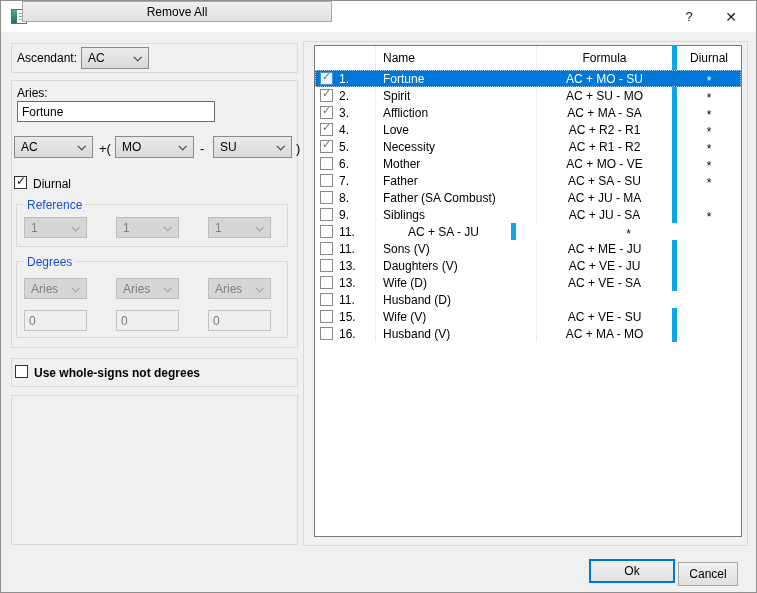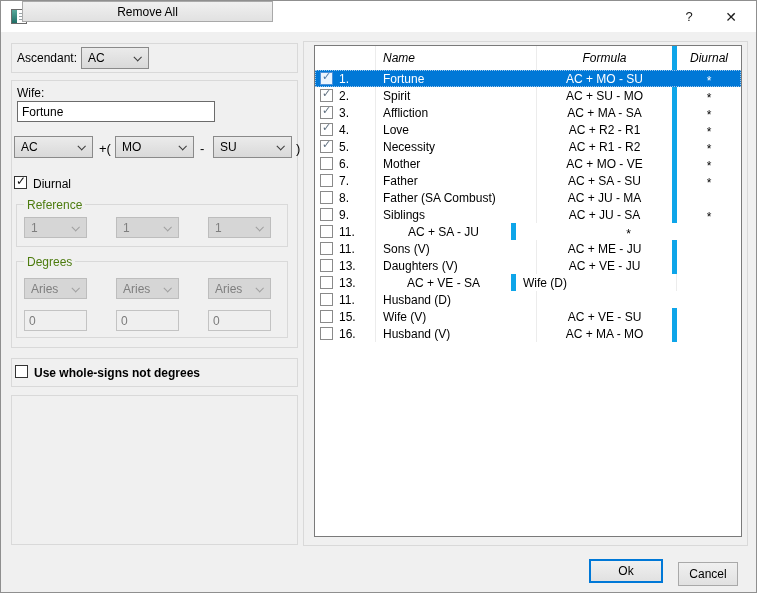--- a/index.html
+++ b/index.html
@@ -18,21 +18,21 @@
   .app-icon .l1,.app-icon .l2,.app-icon .l3 { position:absolute; left:7px; right:1px; height:1px; background:#9aa4a8; }
   .app-icon .l1{top:3px} .app-icon .l2{top:6px} .app-icon .l3{top:9px}
   .title-text { position:absolute; left:33px; top:8px; font-size:12px; }
   .tb-btn { position:absolute; top:0; width:34px; height:31px; display:flex;
             align-items:center; justify-content:center; font-size:13px; color:#1a1a1a; cursor:default; }
   .tb-help { right:50px; }
   .tb-close { right:8px; font-size:14px; }
 
   
   .gbox { position:absolute; border:1px solid #d9d9d9; }
-  .gbox-label { position:absolute; background:#f0f0f0; padding:0 3px; color:#4d7c0f; }
+  .gbox-label { position:absolute; background:#f0f0f0; padding:0 3px; color:#1d4ed8; }
 
   
   .combo { position:absolute; height:22px; border:1px solid #8a8a8a;
            background:linear-gradient(#ebebeb,#d9d9d9); display:flex; align-items:center;
            padding-left:6px; cursor:default; }
   .combo .chev { position:absolute; right:8px; top:7px; width:6px; height:6px;
                  border-right:1px solid #3c3c3c; border-bottom:1px solid #3c3c3c;
                  transform:rotate(45deg) translateY(-1px); }
   .combo.disabled { background:#d6d6d6; border-color:#bdbdbd; color:#7f7f7f; }
   .combo.disabled .chev { border-color:#a0a0a0; }
@@ -40,54 +40,54 @@
   .textbox { position:absolute; border:1px solid #6b6b6b; background:#fff;
              font-family:"Liberation Sans", sans-serif; font-size:12px; padding:0 4px; }
   .textbox.disabled { background:#efefef; border-color:#c3c3c3; color:#7b7b7b; }
 
   
   .cb { display:inline-block; width:13px; height:13px; background:#fff; border:1px solid #333;
         position:relative; vertical-align:middle; }
   .cb .mark { position:absolute; left:1px; top:-3px; font-size:12px; color:#111; }
 
   
-  .action-btn { position:absolute; left:21px; width:251px; height:21px;
+  .action-btn { position:absolute; left:21px; width:310px; height:21px;
                 background:linear-gradient(#f0f0f0,#e1e1e1); border:1px solid #a9a9a9;
                 font-family:"Liberation Sans", sans-serif; font-size:12px; cursor:default; }
 
   
   .list-outer { position:absolute; left:302px; top:40px; width:445px; height:505px;
                 border:1px solid #d9d9d9; }
   .listview { position:absolute; left:10px; top:3px; width:428px; height:492px;
               background:#fff; border:1px solid #7a7a7a; overflow:hidden; }
   .lv-header { display:flex; height:24px; align-items:center; }
   .lv-row { display:flex; height:17px; align-items:center; cursor:default; }
   .cell { height:100%; display:flex; align-items:center; overflow:hidden; }
   .c-check { width:61px; border-right:1px solid #ececec; padding-left:5px; }
   .c-name  { width:161px; border-right:1px solid #ececec; padding-left:7px; }
   .c-formula { width:140px; border-right:5px solid #0ea5e9; justify-content:center; }
   .c-diurnal { flex:1; justify-content:center; }
-  .lv-header .cell { font-size:12px; color:#000;font-style:italic; }
+  .lv-header .cell { font-size:12px; color:#000; }
   .row-num { margin-left:6px; }
   .lcb { display:inline-block; width:13px; height:13px; background:#fff;
          border:1px solid #8a8a8a; position:relative; flex:none; }
   .lcb .mark { position:absolute; left:1px; top:-3px; font-size:11px; color:#5f6f7f; visibility:hidden; }
   .lv-row.checked .lcb .mark { visibility:visible; }
   .lv-row.selected { background:#0078d7; color:#fff; outline:1px dotted #9cc7ea; outline-offset:-1px; }
   .lv-row.selected .cell { border-right-color:transparent; }
   .lv-row.selected .lcb { background:#eaf4fd; border-color:#4a90d9; }
   .lv-row.selected .lcb .mark { color:#4a78a8; }
   .c-diurnal, .lv-header .c-diurnal { font-size:12px; }
   .asterisk { transform:translateY(2px); }
 
   
   .footer-btn { position:absolute; height:24px; background:linear-gradient(#f0f0f0,#e1e1e1);
                 border:1px solid #a9a9a9; font-family:"Liberation Sans", sans-serif;
                 font-size:12px; cursor:default; }
-  .btn-ok { left:588px; top:558px; width:74px; border:2px solid #0078d7; }
+  .btn-ok { left:588px; top:558px; width:86px; border:2px solid #0078d7; }
   .btn-cancel { left:677px; top:561px; width:60px; }
 
   .static { position:absolute; }
 </style>
 </head>
 <body>
 
 <div class="dialog">
 
   <div class="titlebar">
@@ -103,21 +103,21 @@
   </div>
 
   <div class="gbox" style="left:10px; top:42px; width:287px; height:30px;"></div>
   <span class="static" style="left:16px; top:50px;">Ascendant:</span>
   <div class="combo" style="left:80px; top:46px; width:68px;">
     <span>AC</span>
     <span class="chev"></span>
   </div>
 
   <div class="gbox" style="left:10px; top:79px; width:287px; height:268px;"></div>
-  <span class="static" style="left:16px; top:85px;">Wife:</span>
+  <span class="static" style="left:16px; top:85px;">Aries:</span>
   <input class="textbox" style="left: 16px; top: 100px; width: 198px; height: 21px;" value="Fortune">
 
   <div class="combo" style="left:13px; top:135px; width:79px;">
     <span>AC</span>
     <span class="chev"></span>
   </div>
   <span class="static" style="left:98px; top:140px; font-size:13px;">+(</span>
   <div class="combo" style="left:114px; top:135px; width:79px;">
     <span>MO</span>
     <span class="chev"></span>
@@ -340,22 +340,22 @@
           <span class="cell c-formula">AC + VE - JU</span>
           <span class="cell c-diurnal">
               <span class="asterisk"></span>
             </span>
         </div>
           <div class="lv-row">
           <span class="cell c-check">
             <span class="lcb"></span>
             <span class="row-num">13.</span>
           </span>
+          <span class="cell c-name">Wife (D)</span>
           <span class="cell c-formula">AC + VE - SA</span>
-          <span class="cell c-name">Wife (D)</span>
           <span class="cell c-diurnal">
               <span class="asterisk"></span>
             </span>
         </div>
           <div class="lv-row">
           <span class="cell c-check">
             <span class="lcb"></span>
             <span class="row-num">11.</span>
           </span>
           <span class="cell c-name">Husband (D)</span>

